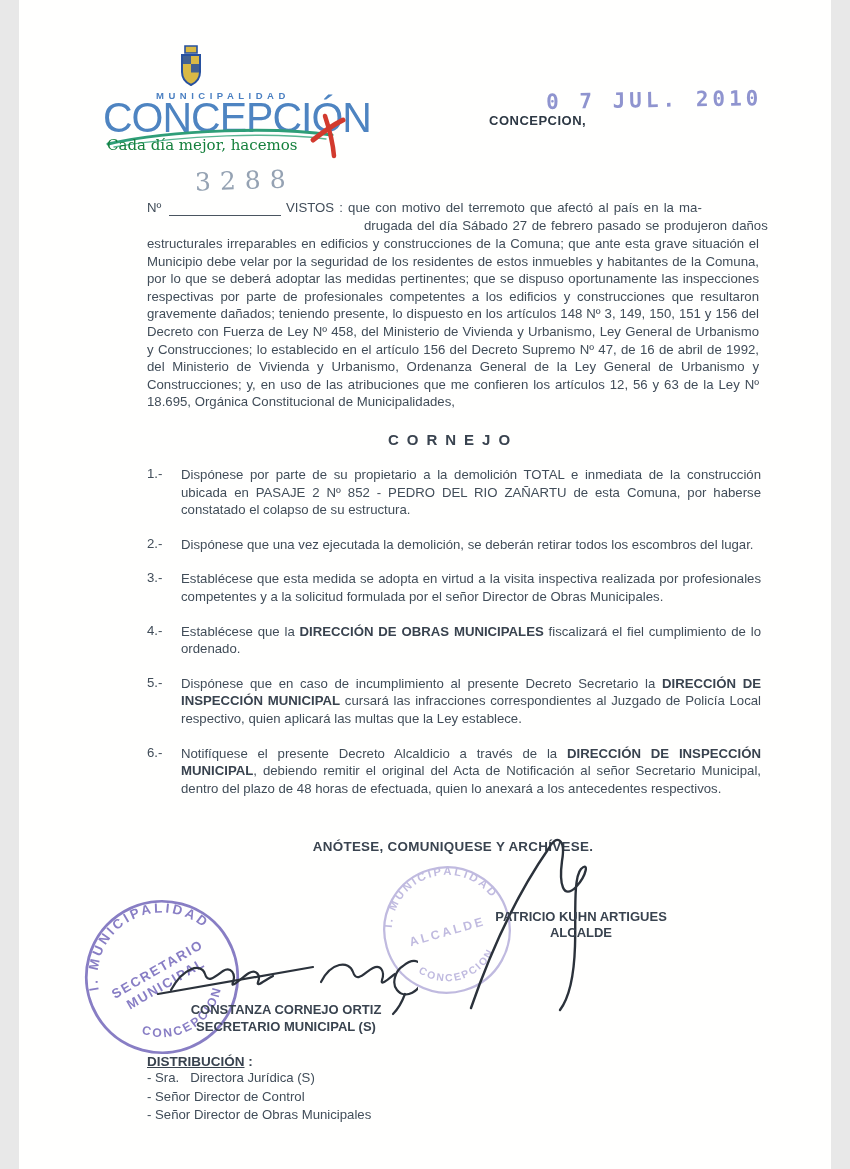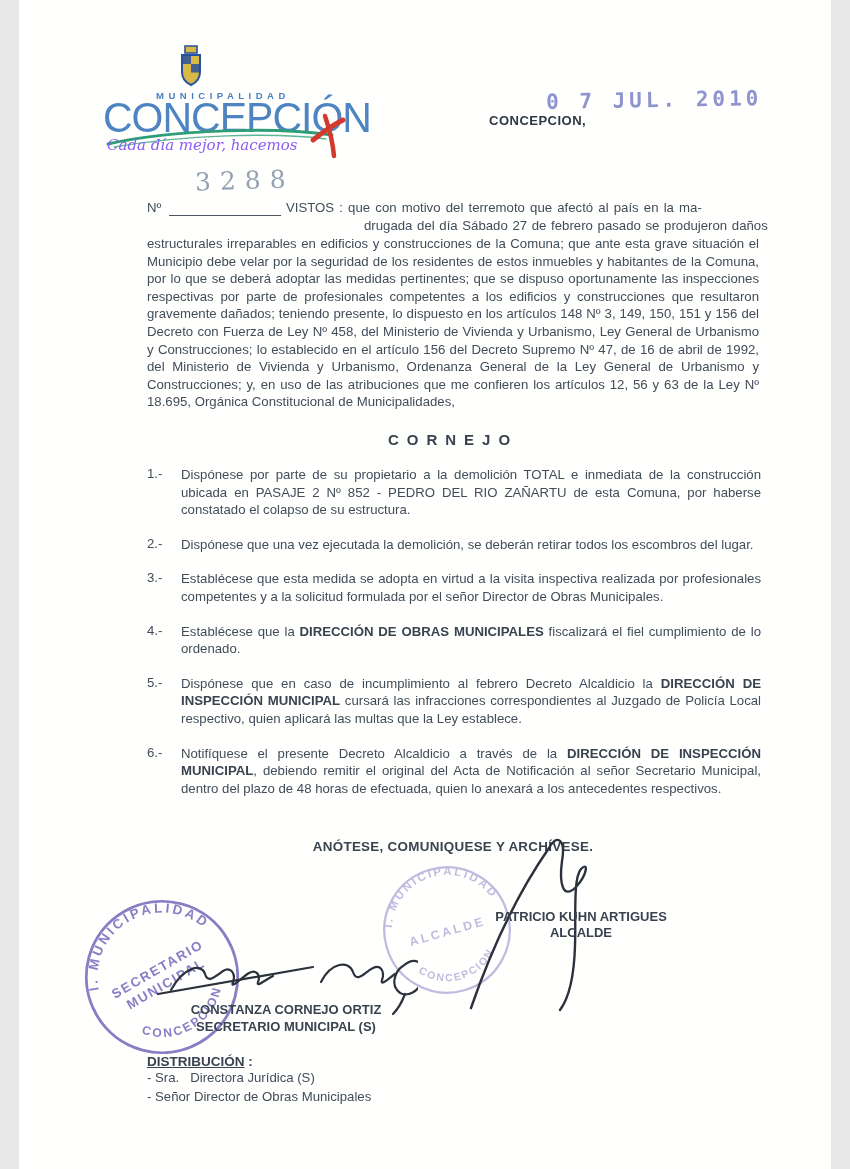--- a/index.html
+++ b/index.html
@@ -5,21 +5,21 @@
   html,body{margin:0;padding:0;background:#e8e8e8;}
   .page{
     position:relative;width:812px;height:1169px;margin:0 auto;
     background:#fffffe;overflow:hidden;
     font-family:"Liberation Sans",sans-serif;color:#414d59;
   }
   .abs{position:absolute;}
   
   .logo-muni{left:137px;top:90px;font-size:9.5px;font-weight:bold;letter-spacing:4.5px;color:#4a7fc1;}
   .logo-conc{left:84px;top:94px;font-size:41px;line-height:46px;color:#3f7abc;letter-spacing:-1px;transform:scaleY(1.05);opacity:.92;font-weight:normal;}
-  .logo-tagline{left:88px;top:136px;font-size:15px;font-style:italic;color:#8b5cf6;font-family:"DejaVu Serif",serif;}
+  .logo-tagline{left:88px;top:136px;font-size:15px;color:#15803d;font-family:"DejaVu Serif",serif;}
   
   .place-label{left:470px;top:113px;font-size:13px;font-weight:bold;color:#2d3844;letter-spacing:.5px;}
   .date-stamp{left:527px;top:88px;font-size:21px;font-weight:bold;color:#7c82c7;letter-spacing:4px;opacity:.85;font-family:"DejaVu Sans Mono",monospace;transform:rotate(-1deg);}
   
   .num-label{left:128px;top:200px;font-size:13.2px;}
   .num-blank{left:150px;top:196px;width:112px;height:19px;border-bottom:1.6px solid #4a5560;}
   .num-stamp{left:176px;top:166px;font-size:25px;color:#8a99ab;letter-spacing:9px;font-family:"DejaVu Serif",serif;transform:rotate(-2deg);opacity:.9;}
   
   .vline1{left:267px;top:200px;width:480px;font-size:13.2px;white-space:nowrap;word-spacing:1.5px;}
   .vline2{left:345px;top:217.5px;width:400px;font-size:13.2px;white-space:nowrap;word-spacing:1px;}
@@ -93,21 +93,21 @@
       <div class="item">
         <span class="inum">3.-</span>
         <div class="itext"><span>Establécese que esta medida se adopta en virtud a la visita inspectiva realizada por profesionales competentes y a la solicitud formulada por el señor Director de Obras Municipales.</span></div>
       </div>
       <div class="item">
         <span class="inum">4.-</span>
         <div class="itext"><span>Establécese que la </span><span class="b">DIRECCIÓN DE OBRAS MUNICIPALES</span><span> fiscalizará el fiel cumplimiento de lo ordenado.</span></div>
       </div>
       <div class="item">
         <span class="inum">5.-</span>
-        <div class="itext"><span>Dispónese que en caso de incumplimiento al febrero Decreto Alcaldicio la </span><span class="b">DIRECCIÓN DE INSPECCIÓN MUNICIPAL</span><span> cursará las infracciones correspondientes al Juzgado de Policía Local respectivo, quien aplicará las multas que la Ley establece.</span></div>
+        <div class="itext"><span>Dispónese que en caso de incumplimiento al presente Decreto Secretario la </span><span class="b">DIRECCIÓN DE INSPECCIÓN MUNICIPAL</span><span> cursará las infracciones correspondientes al Juzgado de Policía Local respectivo, quien aplicará las multas que la Ley establece.</span></div>
       </div>
       <div class="item">
         <span class="inum">6.-</span>
         <div class="itext"><span>Notifíquese el presente Decreto Alcaldicio a través de la </span><span class="b">DIRECCIÓN DE INSPECCIÓN MUNICIPAL</span><span>, debiendo remitir el original del Acta de Notificación al señor Secretario Municipal, dentro del plazo de 48 horas de efectuada, quien lo anexará a los antecedentes respectivos.</span></div>
       </div>
     </div>
 
   <div class="abs closing">ANÓTESE, COMUNIQUESE Y ARCHÍVESE.</div>
 
   <div class="abs stamp stamp-mayor">
@@ -169,17 +169,18 @@
 
   <div class="abs secretary-block">
     <div>CONSTANZA CORNEJO ORTIZ</div>
     <div>SECRETARIO MUNICIPAL (S)</div>
   </div>
 
   <div class="abs dist">
     <div class="dist-title"><span class="u">DISTRIBUCIÓN</span><span> :</span></div>
     <div>
         <div class="dist-line">- Sra.   Directora Jurídica (S)</div>
+        <div class="dist-line">- Señor Director de Control</div>
         <div class="dist-line">- Señor Director de Obras Municipales</div>
       </div>
   </div>
 
 </div>
 
 </body></html>

